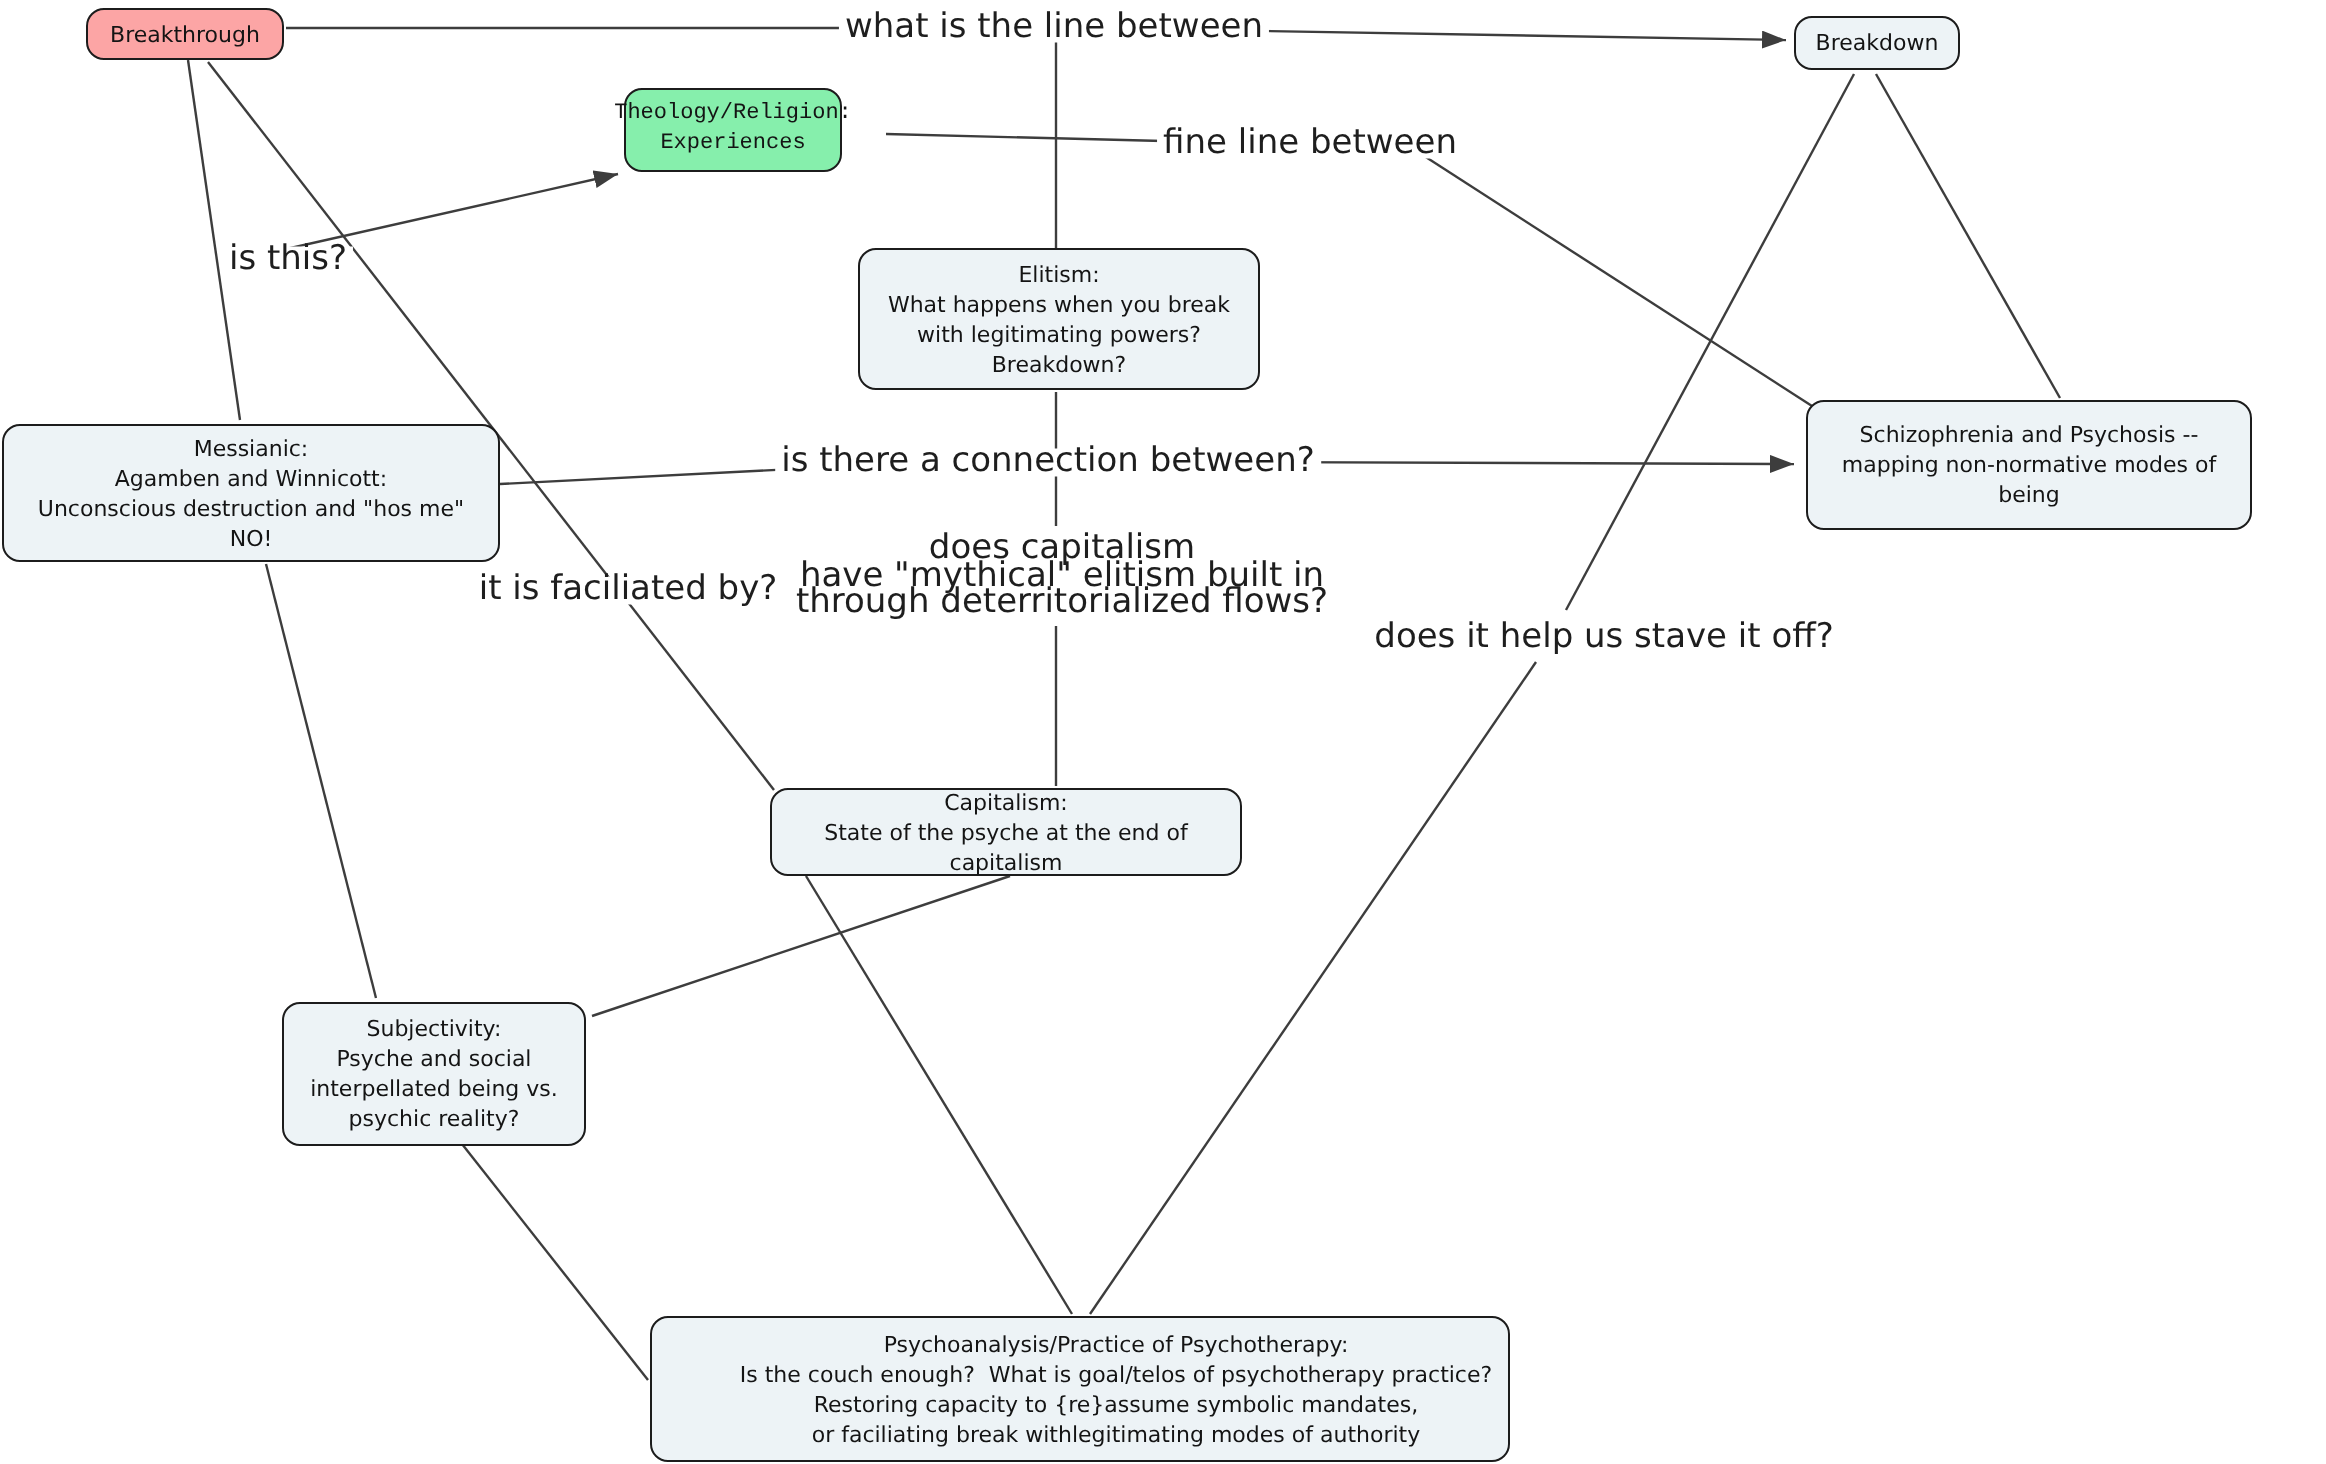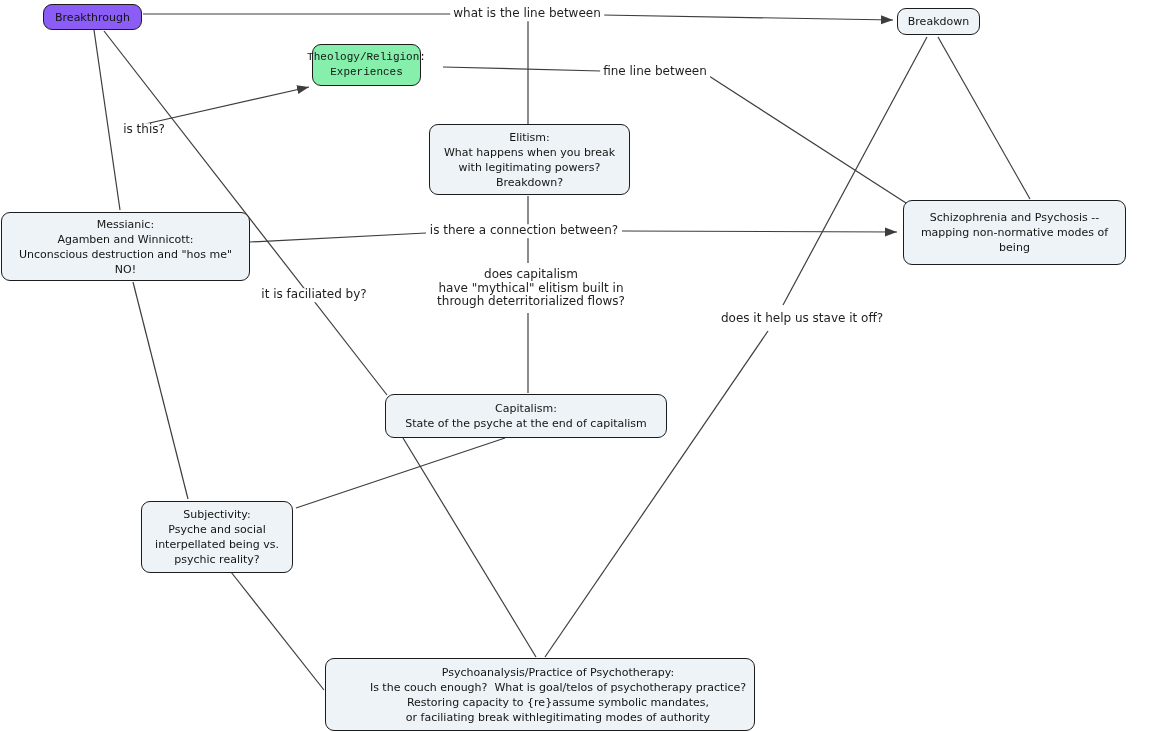--- a/index.html
+++ b/index.html
@@ -21,21 +21,21 @@
     text-align:center;
     font-size:11px;line-height:15px;color:#141414;
     white-space:pre-wrap;
     padding:2px 4px;
   }
   .link-label{
     position:absolute;
     transform:translate(-50%,-50%);
     background:#ffffff;
     padding:0 3px;
-    font-size:12px;line-height:13.5px;color:#1e1e1e;
+    font-size:17px;line-height:13.5px;color:#1e1e1e;
     text-align:center;
     white-space:pre;
   }
 </style>
 </head>
 <body>
 
 <div class="canvas" id="canvas" style="width: 1163px; height: 732px; background: rgb(255, 255, 255);">
   <svg class="edge-layer" id="edge-layer" xmlns="http://www.w3.org/2000/svg" viewBox="0 0 1163 732">
     <defs>
@@ -70,35 +70,35 @@
       <div class="link-label" style="left: 655px; top: 72px;">fine line between</div>
       <div class="link-label" style="left: 108px; top: 130px; margin-left: 36px;">is this?</div>
       <div class="link-label" style="left: 524px; top: 231px;">is there a connection between?</div>
       <div class="link-label" style="left: 531px; top: 288px;">does capitalism
 have "mythical" elitism built in
 through deterritorialized flows?</div>
       <div class="link-label" style="left: 314px; top: 295px;">it is faciliated by?</div>
       <div class="link-label" style="left: 802px; top: 319px;">does it help us stave it off?</div>
     </div>
   <div id="node-layer">
-      <div class="node" style="left: 43px; top: 4px; width: 99px; height: 26px; background: #8b5cf6; border-color: rgb(28, 28, 28); color: rgb(20, 20, 20);">Breakthrough</div>
+      <div class="node" style="left: 43px; top: 4px; width: 99px; height: 26px; background: #fca5a5; border-color: rgb(28, 28, 28); color: rgb(20, 20, 20);">Breakthrough</div>
       <div class="node" style="left: 897px; top: 8px; width: 83px; height: 27px; background: rgb(237, 243, 246); border-color: rgb(28, 28, 28); color: rgb(20, 20, 20);">Breakdown</div>
       <div class="node" style="left: 312px; top: 44px; width: 109px; height: 42px; background: #86efac; border-color: rgb(28, 28, 28); color: rgb(20, 20, 20); font-family: Liberation Mono, monospace;">Theology/Religion:
 Experiences</div>
       <div class="node" style="left: 429px; top: 124px; width: 201px; height: 71px; background: rgb(237, 243, 246); border-color: rgb(28, 28, 28); color: rgb(20, 20, 20);">Elitism:
 What happens when you break
 with legitimating powers?
 Breakdown?</div>
       <div class="node" style="left: 1px; top: 212px; width: 249px; height: 69px; background: rgb(237, 243, 246); border-color: rgb(28, 28, 28); color: rgb(20, 20, 20);">Messianic:
 Agamben and Winnicott:
 Unconscious destruction and "hos me"
 NO!</div>
       <div class="node" style="left: 903px; top: 200px; width: 223px; height: 65px; background: rgb(237, 243, 246); border-color: rgb(28, 28, 28); color: rgb(20, 20, 20);">Schizophrenia and Psychosis --
 mapping non-normative modes of being</div>
-      <div class="node" style="left: 385px; top: 394px; width: 282px; height: 44px; background: rgb(237, 243, 246); border-color: rgb(28, 28, 28); color: rgb(20, 20, 20);">Capitalism:
+      <div class="node" style="left: 385px; top: 394px; width: 236px; height: 44px; background: rgb(237, 243, 246); border-color: rgb(28, 28, 28); color: rgb(20, 20, 20);">Capitalism:
 State of the psyche at the end of capitalism</div>
       <div class="node" style="left: 141px; top: 501px; width: 152px; height: 72px; background: rgb(237, 243, 246); border-color: rgb(28, 28, 28); color: rgb(20, 20, 20);">Subjectivity:
 Psyche and social
 interpellated being vs.
 psychic reality?</div>
       <div class="node" style="left: 325px; top: 658px; width: 430px; height: 73px; background: rgb(237, 243, 246); border-color: rgb(28, 28, 28); color: rgb(20, 20, 20); padding-left: 40px;">Psychoanalysis/Practice of Psychotherapy:
 Is the couch enough?  What is goal/telos of psychotherapy practice?
 Restoring capacity to {re}assume symbolic mandates,
 or faciliating break withlegitimating modes of authority</div>
     </div>

